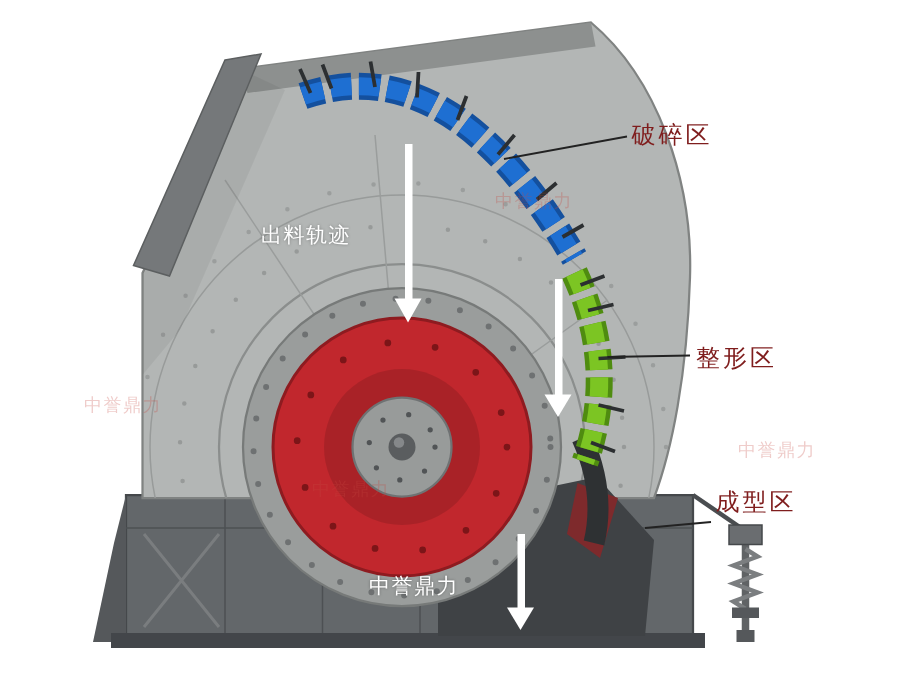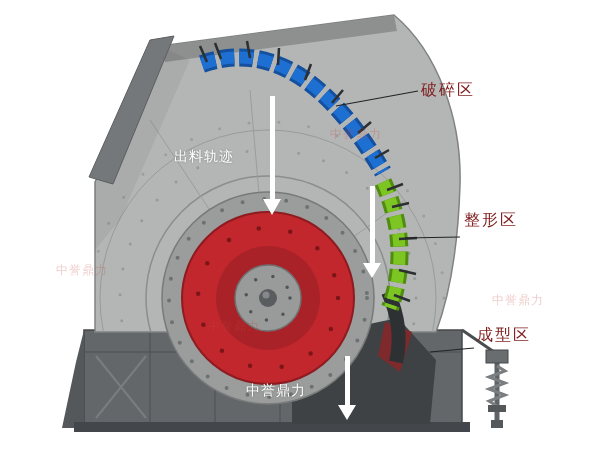--- a/index.html
+++ b/index.html
@@ -102,21 +102,21 @@
     </g>
 
     <g stroke="#222222" stroke-width="1.2">
       <line x1="418" y1="91" x2="336" y2="106"></line>
       <line x1="460" y1="237" x2="405" y2="238"></line>
       <line x1="474" y1="348" x2="430" y2="352"></line>
     </g>
   </svg>
 
   <div class="zone-label" style="left:421px;top:80px;">破碎区</div>
-  <div class="zone-label" style="left:464px;top:210px;">整形区</div>
+  <div class="zone-label" style="left:464px;top:229px;">整形区</div>
   <div class="zone-label" style="left:477px;top:325px;">成型区</div>
 
   <div class="traj-label" style="left:174px;top:148px;">出料轨迹</div>
   <div class="traj-label" style="left:246px;top:382px;">中誉鼎力</div>
 
   <div class="wm" style="left:56px;top:262px;">中誉鼎力</div>
   <div class="wm" style="left:208px;top:318px;">中誉鼎力</div>
   <div class="wm" style="left:330px;top:126px;">中誉鼎力</div>
   <div class="wm" style="left:492px;top:292px;">中誉鼎力</div>
 

